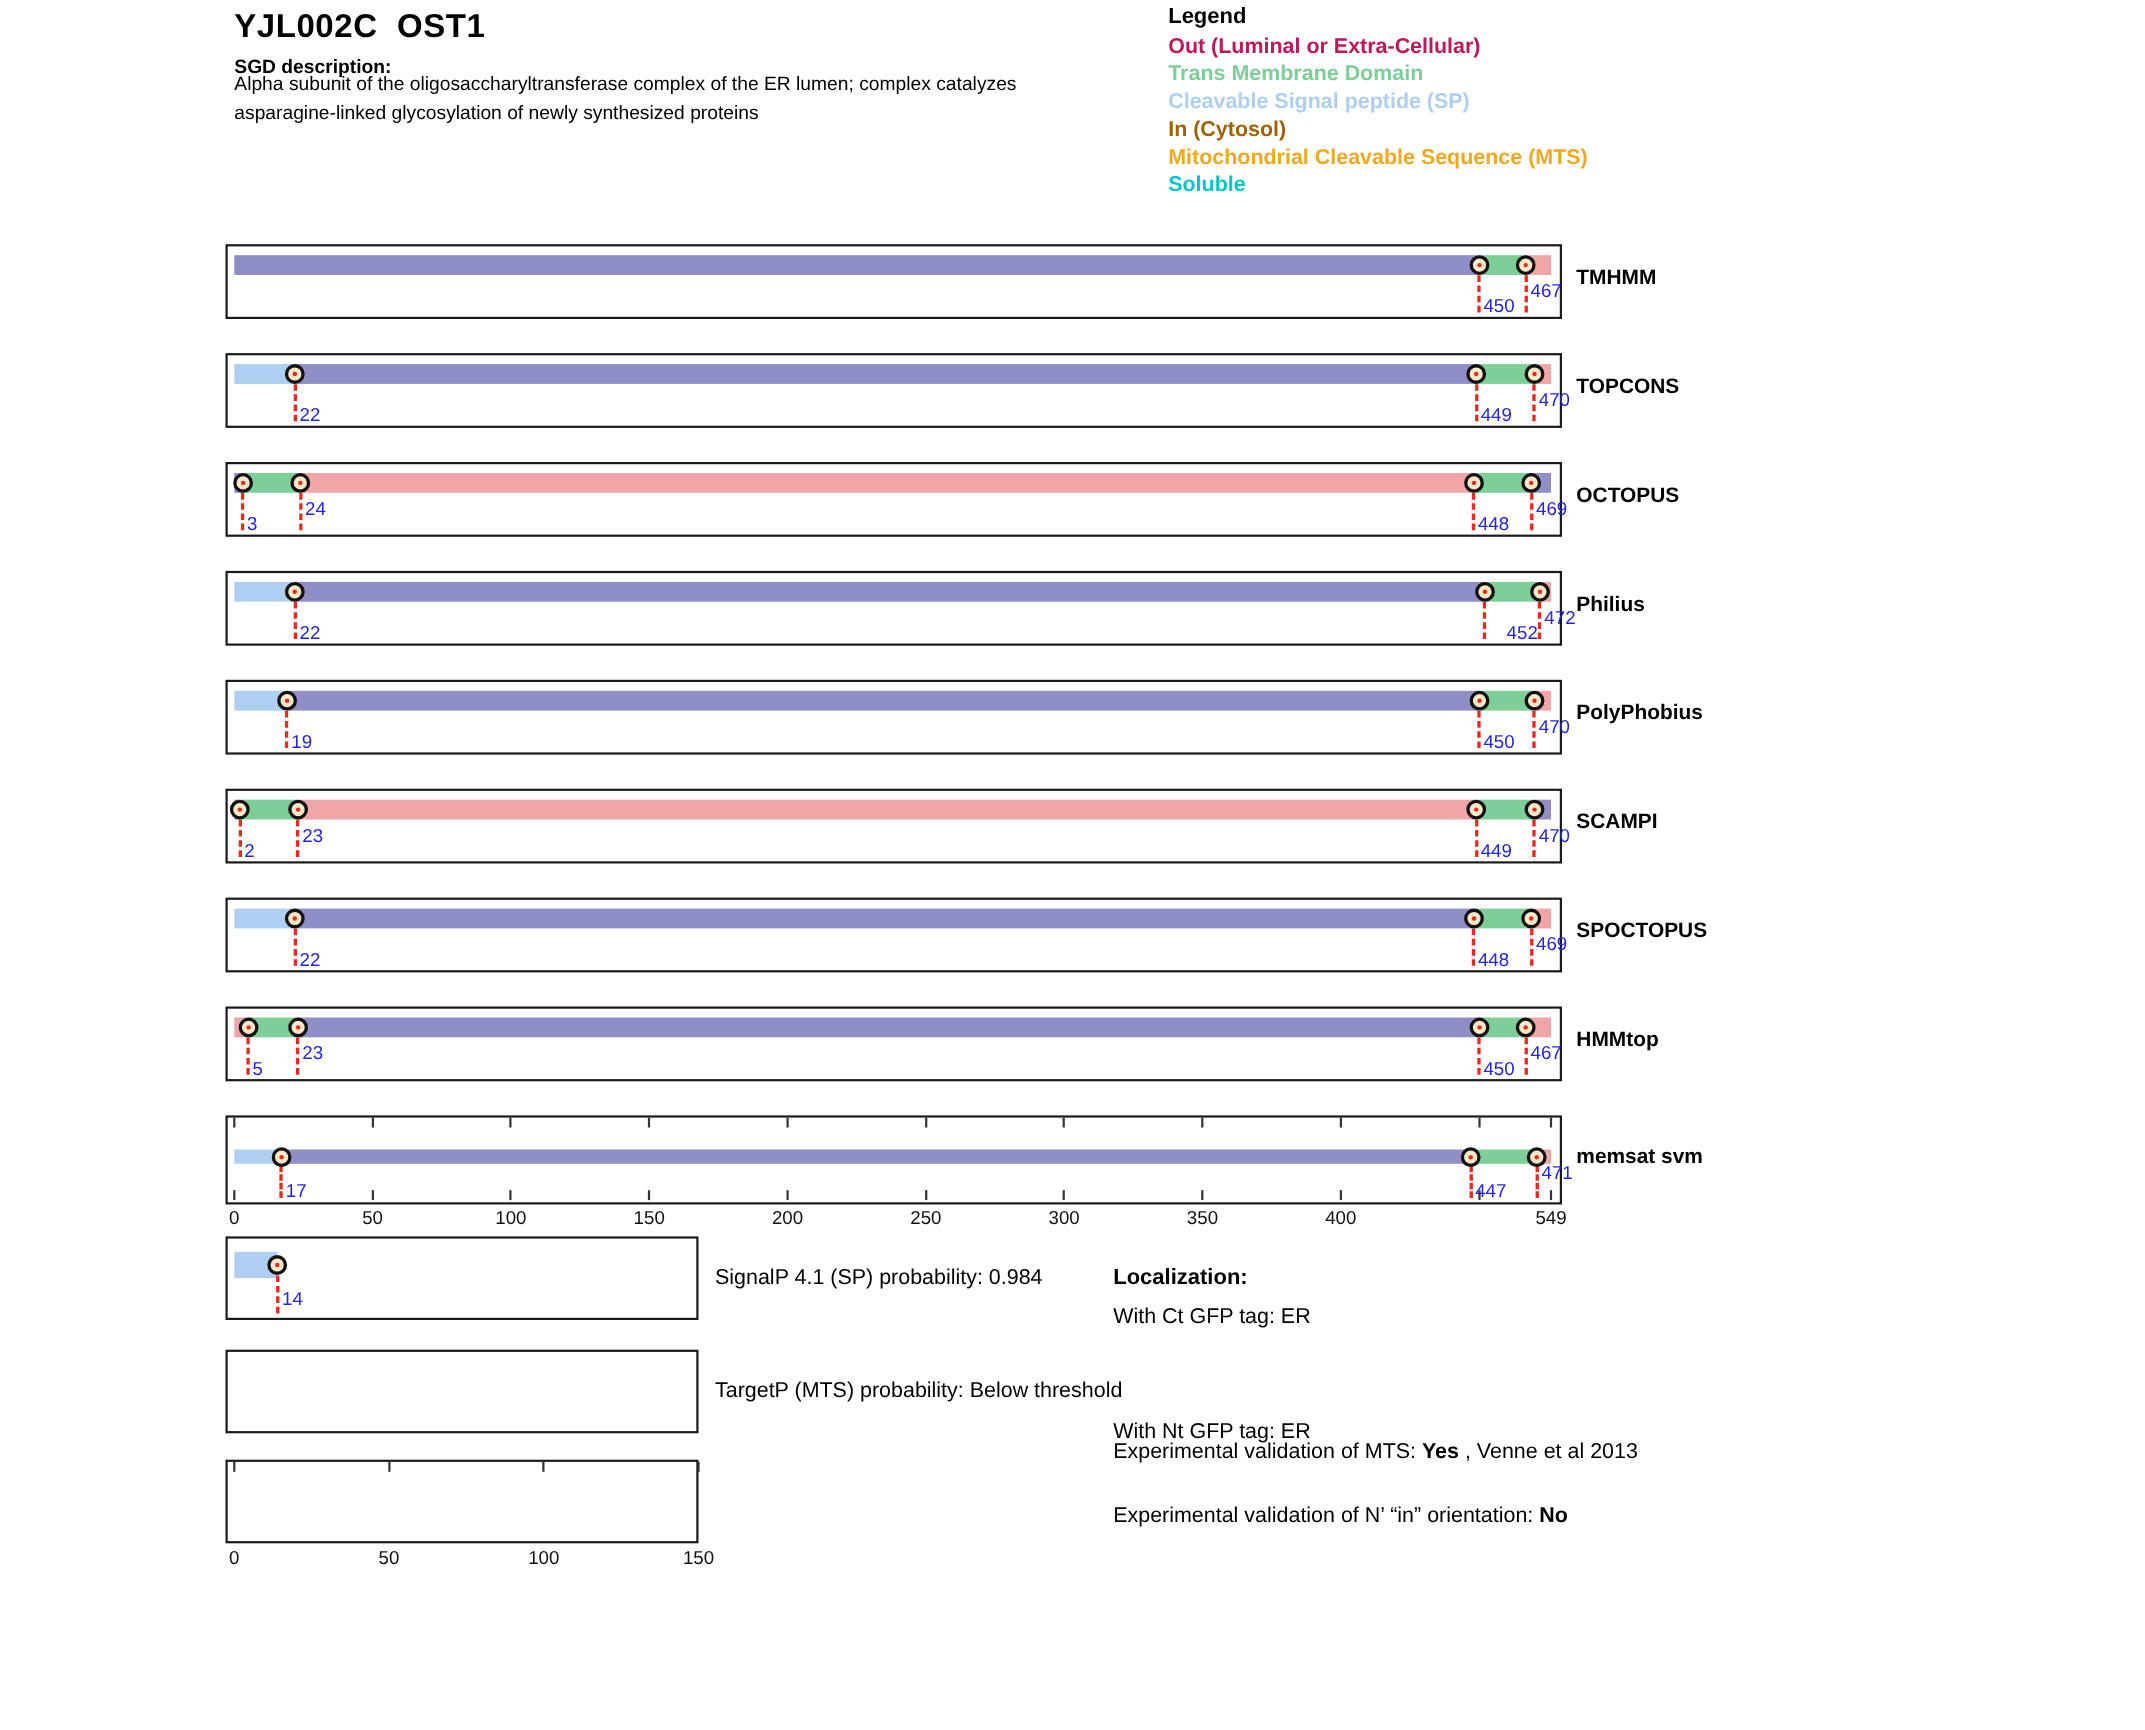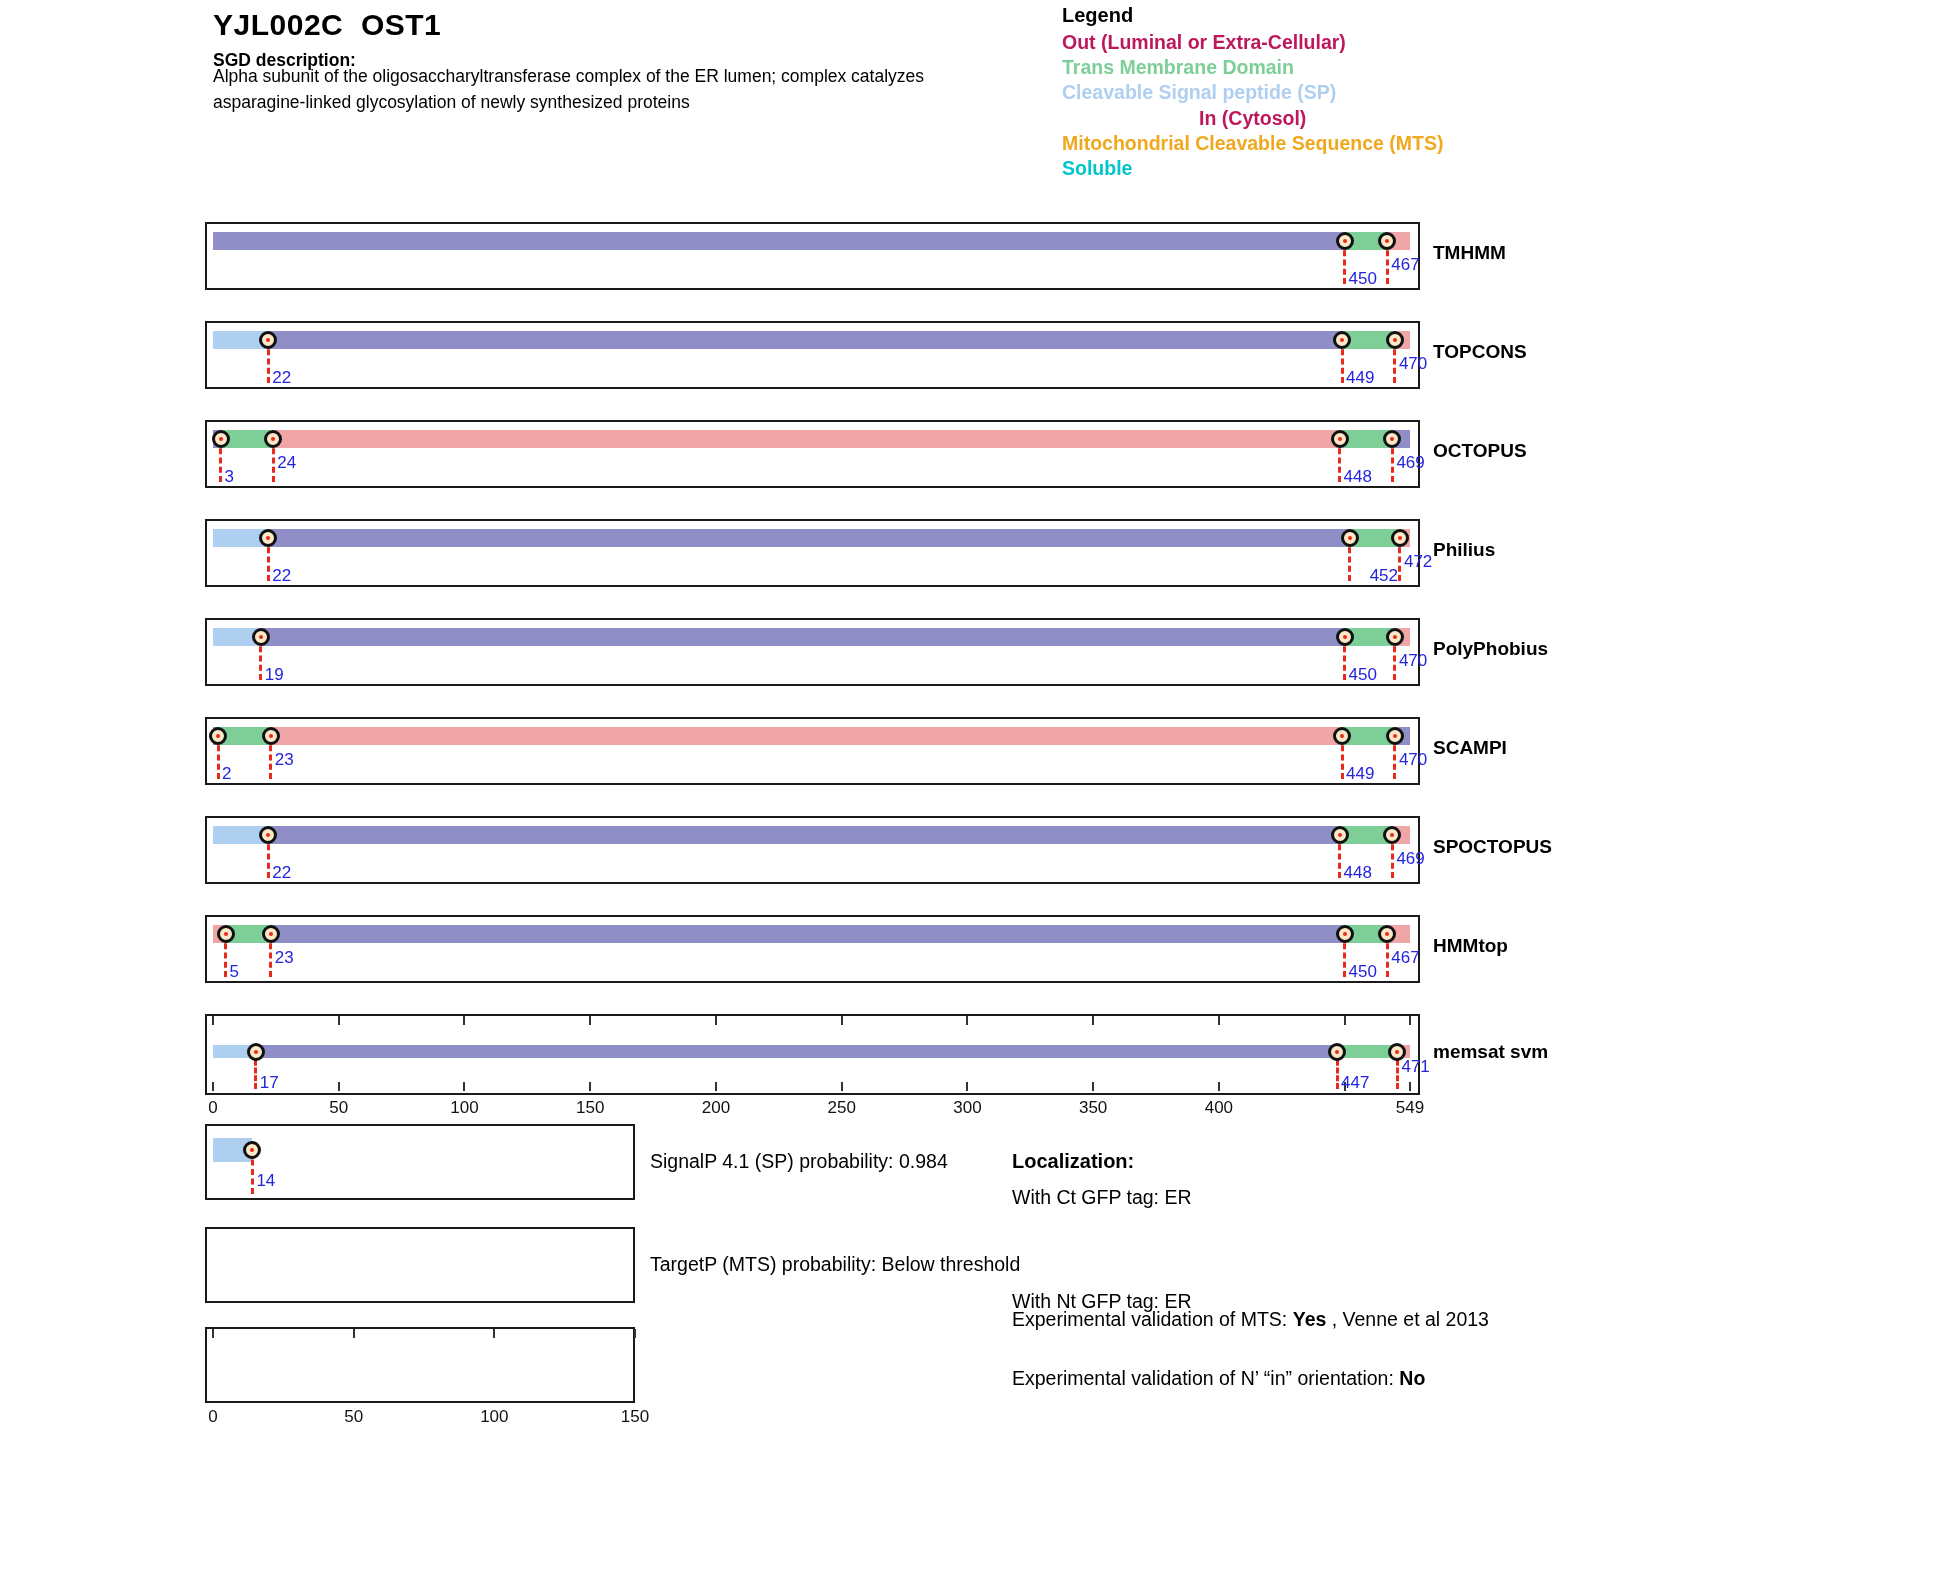--- a/index.html
+++ b/index.html
@@ -34,21 +34,21 @@
 <div class="abs sgd-label">SGD description:</div>
 <div class="abs desc1">Alpha subunit of the oligosaccharyltransferase complex of the ER lumen; complex catalyzes</div>
 <div class="abs desc2">asparagine-linked glycosylation of newly synthesized proteins</div>
 
 <div class="abs legend">
   <div class="legend-title">Legend</div>
   <div id="legend-items">
       <div class="legend-item" style="color: #be185d;">Out (Luminal or Extra-Cellular)</div>
       <div class="legend-item" style="color: rgb(125, 206, 151);">Trans Membrane Domain</div>
       <div class="legend-item" style="color: rgb(175, 207, 240);">Cleavable Signal peptide (SP)</div>
-      <div class="legend-item" style="color: #be185d; text-align: center;">In (Cytosol)</div>
+      <div class="legend-item" style="color: #a16207;">In (Cytosol)</div>
       <div class="legend-item" style="color: rgb(240, 168, 30);">Mitochondrial Cleavable Sequence (MTS)</div>
       <div class="legend-item" style="color: rgb(0, 198, 202);">Soluble</div>
     </div>
 </div>
 
 <div id="tracks">
     <div class="abs track-row" style="top: 222px; height: 64px;">
       <div class="track-box" style="height: 64px;"></div>
       <div class="seg" style="left: 213px; width: 1131.62px; top: 10px; height: 18px; background: rgb(144, 142, 198);"></div>
       <div class="seg" style="left: 1344.62px; width: 42.75px; top: 10px; height: 18px; background: rgb(125, 206, 151);"></div>

